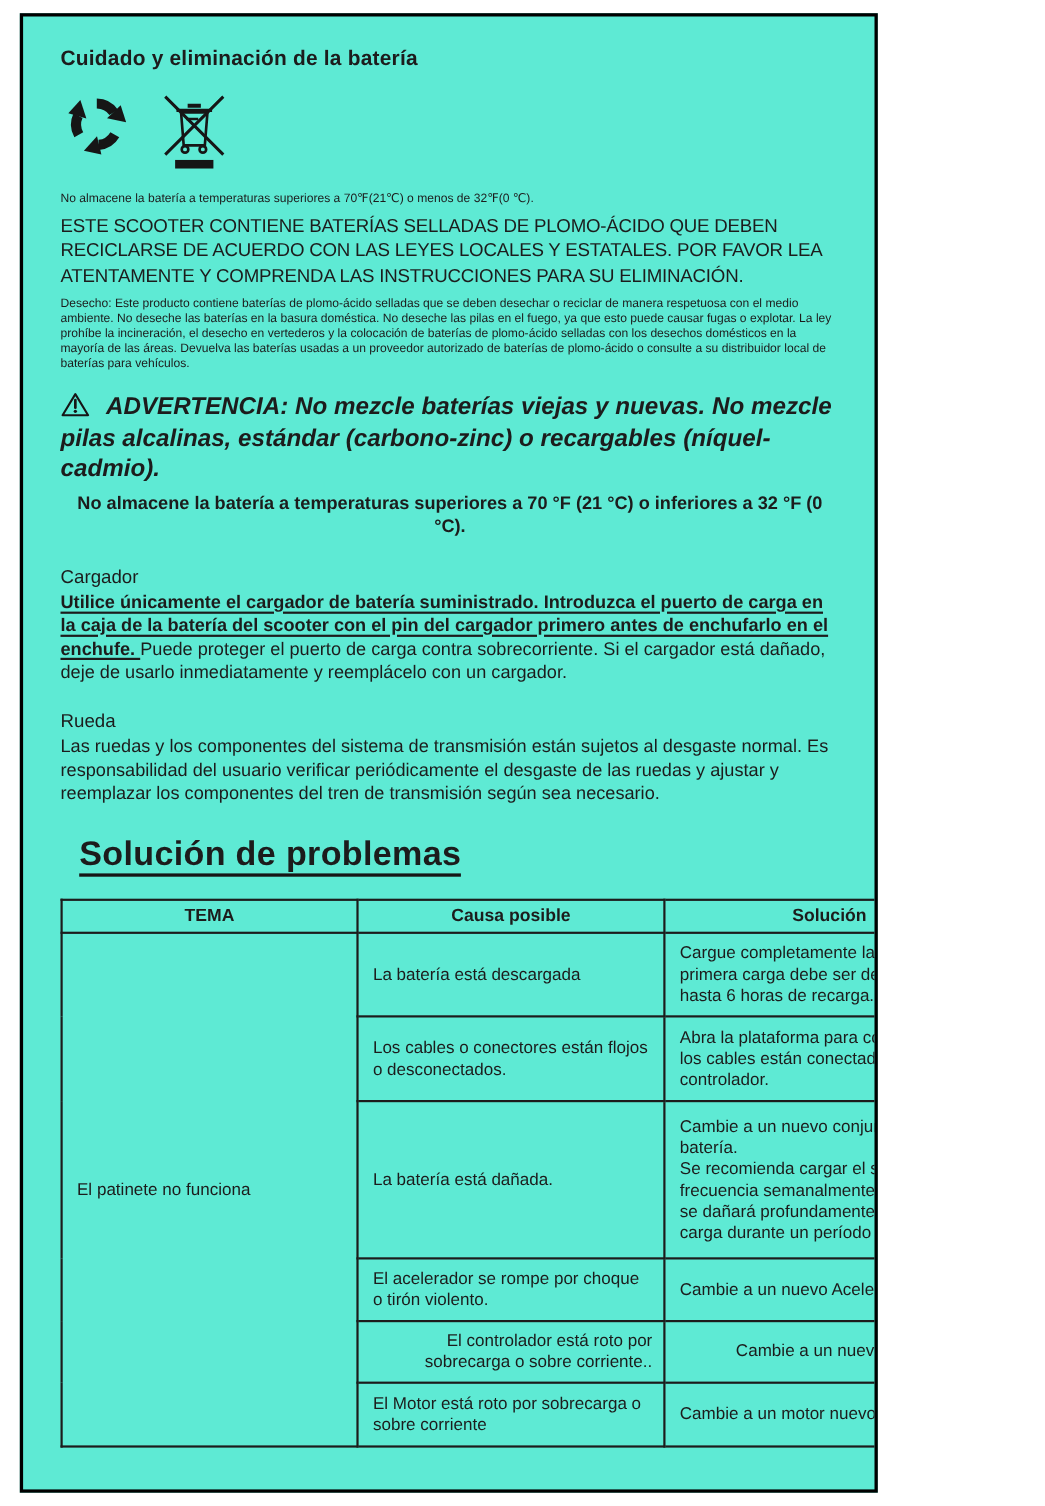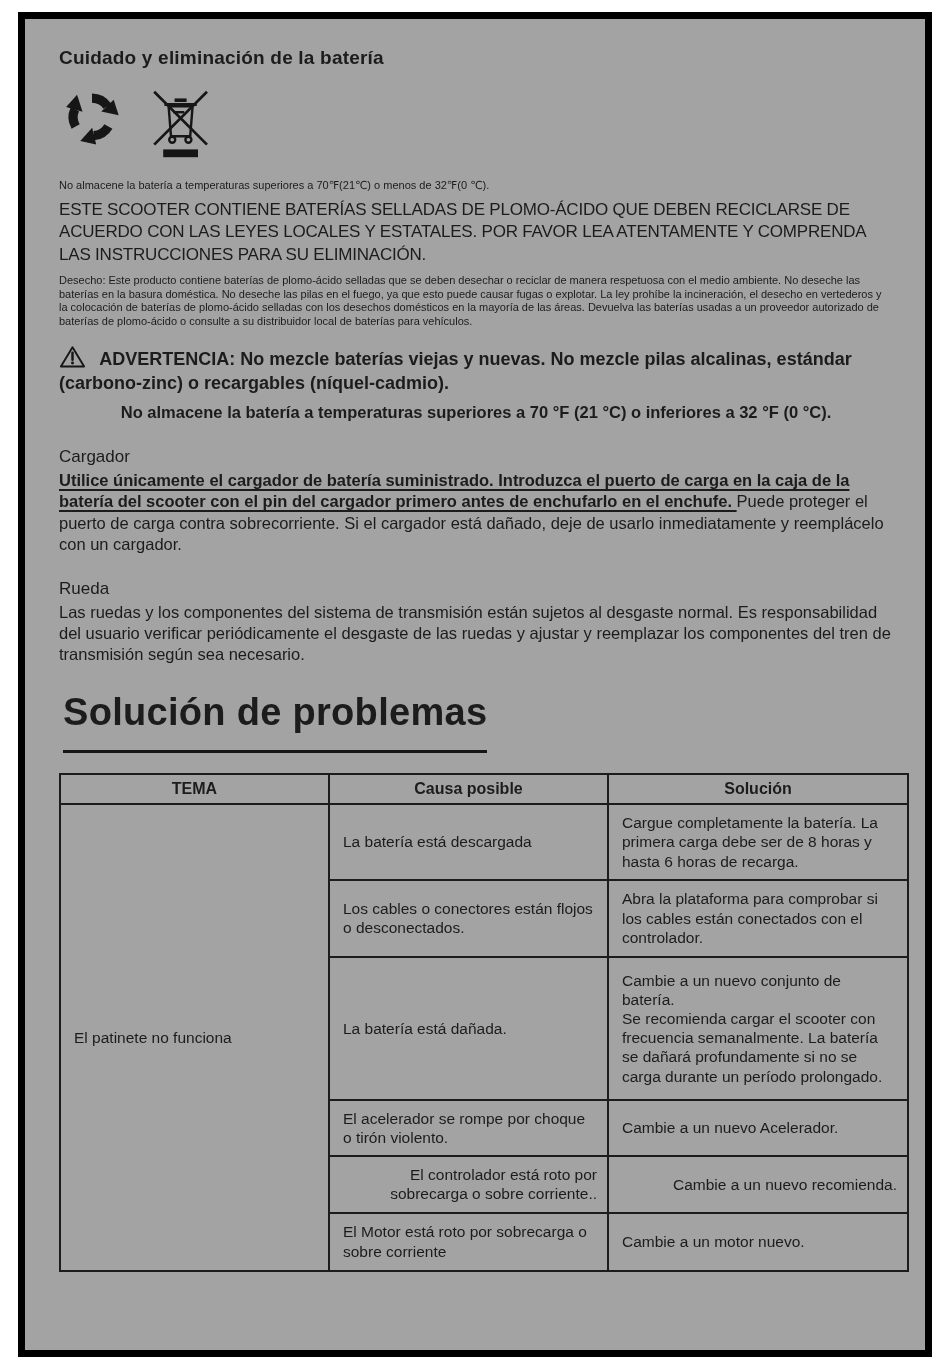--- a/index.html
+++ b/index.html
@@ -9,24 +9,24 @@
   body {
     width: 950px; height: 1369px;
     position: relative;
     font-family: "Liberation Sans", "DejaVu Sans", sans-serif;
     color: #1c1c1c;
     -webkit-font-smoothing: antialiased;
   }
   .page-frame {
     position: absolute;
     left: 18px; top: 12px;
-    width: 914px; height: 1345px;
-    border: 7px solid #000000;
+    width: 780px; height: 1345px;
+    border: 3px solid #000000;
     box-sizing: border-box;
-    background: #a3a3a3;
+    background: #5eead4;
     overflow: hidden;
   }
   .content {
     padding: 28px 32px 0 34px;
   }
   .h-section {
     font-size: 19px;
     font-weight: bold;
     margin: 0 0 16px 0;
     letter-spacing: 0.2px;
@@ -50,22 +50,23 @@
   }
   p.caps {
     font-size: 17px;
     line-height: 1.33;
     letter-spacing: -0.2px;
     margin: 0 0 7px 0;
   }
   .warning-block {
     margin: 16px 0 0 0;
     font-weight: bold;
-    font-size: 18px;
+    font-size: 22px;
     line-height: 1.3;
+    font-style: italic;
   }
   .warning-line2 {
     margin-top: 7px;
     font-weight: bold;
     font-size: 16.5px;
     line-height: 1.3;
     text-align: center;
   }
   .warn-icon-svg {
     vertical-align: -4px;
@@ -83,26 +84,26 @@
   }
   .u-bold {
     font-weight: bold;
     text-decoration: underline;
     text-decoration-thickness: 1.5px;
     text-underline-offset: 3px;
     text-align: right;
   }
   .h-big {
     display: inline-block;
-    font-size: 38px;
+    font-size: 31px;
     font-weight: bold;
     letter-spacing: 0.3px;
     border-bottom: 3px solid #161616;
-    padding-bottom: 16px;
-    margin: 26px 0 20px 4px;
+    padding-bottom: 0;
+    margin: 26px 0 20px 17px;
   }
   table.trouble {
     width: 848px;
     border-collapse: collapse;
     table-layout: fixed;
     padding-left: 39px;
   }
   table.trouble th, table.trouble td {
     border: 2px solid #1c1c1c;
     vertical-align: middle;

